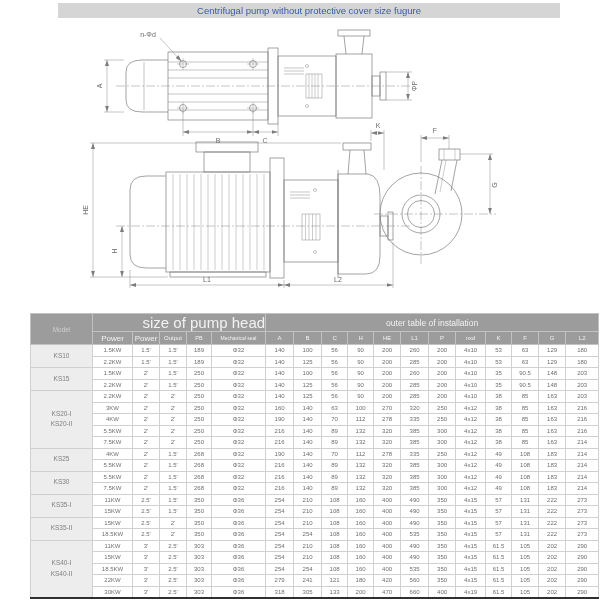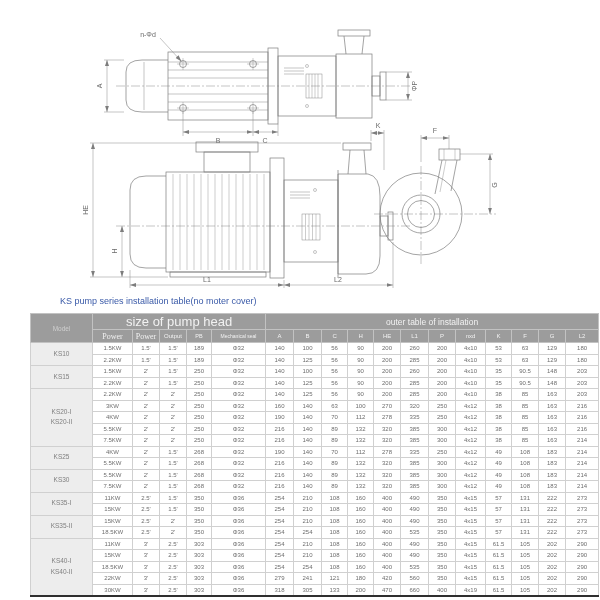--- a/index.html
+++ b/index.html
@@ -8,37 +8,38 @@
   .titlebar{position:absolute;left:58px;top:3px;width:502px;height:15px;background:#d5d5d5;
             color:#3a5aa8;font-size:9.5px;line-height:15px;text-align:center;}
   #drawing{position:absolute;left:60px;top:24px;}
   .section-heading{position:absolute;left:60px;top:296px;color:#3a5aa8;font-size:9px;}
   table{position:absolute;left:30px;top:313px;width:568px;border-collapse:collapse;
         table-layout:fixed;border-left:1px solid #c6c6c6;border-right:1px solid #c6c6c6;
         border-bottom:2px solid #2f2f2f;}
   th{background:#9c9c9c;color:#f2f2f2;font-weight:normal;border:1px solid #c2c2c2;
      padding:0;overflow:hidden;white-space:nowrap;text-align:center;}
   th.model-h{font-size:6.5px;color:#cfcfcf;}
-  th.g1{font-size:13px;height:14px;}
+  th.g1{font-size:15px;height:14px;text-align:right;}
   th.g2{font-size:8.5px;}
   #cols-row th{font-size:6px;height:12px;}
-  #cols-row th:nth-child(1),#cols-row th:nth-child(2){font-size:8px;font-family:Liberation Serif, serif;}
+  #cols-row th:nth-child(1),#cols-row th:nth-child(2){font-size:8px;}
   #cols-row th:nth-child(4){font-size:5.5px;}
   #cols-row th:nth-child(5){font-size:5px;}
   tbody td{border:1px solid #d0d0d0;color:#6e6e6e;font-size:6px;text-align:center;
            height:10.5px;padding:0;overflow:hidden;white-space:nowrap;background:#fff;}
   tbody td.model{background:#ededed;color:#808080;font-size:6.5px;white-space:pre-line;line-height:1.6;}
   svg text{font-family:"Liberation Sans",sans-serif;}
   .dim-t{font-size:7px;fill:#6a6a6a;}
 </style>
 </head>
 <body>
 
 <div id="page">
 
+  <div class="titlebar">Centrifugal pump without protective cover size fugure</div>
 
   <svg id="drawing" width="520" height="272" viewBox="0 0 520 272">
     <defs>
       <marker id="ae" markerWidth="7" markerHeight="6" refX="6.5" refY="2.5" orient="auto" markerUnits="userSpaceOnUse">
         <path d="M0,0.5 L6.5,2.5 L0,4.5 Z" fill="#7d7d7d"></path>
       </marker>
       <marker id="as" markerWidth="7" markerHeight="6" refX="0.5" refY="2.5" orient="auto" markerUnits="userSpaceOnUse">
         <path d="M6.5,0.5 L0.5,2.5 L6.5,4.5 Z" fill="#7d7d7d"></path>
       </marker>
     </defs>
@@ -141,21 +142,20 @@
       <line x1="361" y1="114" x2="389" y2="114" marker-start="url(#as)" marker-end="url(#ae)"></line>
       <path d="M400,130 H433"></path>
       <line x1="430" y1="130" x2="430" y2="190" marker-start="url(#as)" marker-end="url(#ae)"></line>
     </g>
     <g text-anchor="middle">
       <text class="dim-t" x="375" y="109">F</text>
       <text class="dim-t" transform="translate(437,161) rotate(-90)">G</text>
     </g>
   </svg>
 
-  <div class="section-heading">KS pump series installation table(no moter cover)</div>
 
   <table>
     <colgroup>
       <col style="width:62px">
         <col style="width:40px">
         <col style="width:27px">
         <col style="width:27px">
       <col style="width:25px">
         <col style="width:54px">
         <col style="width:28px">

